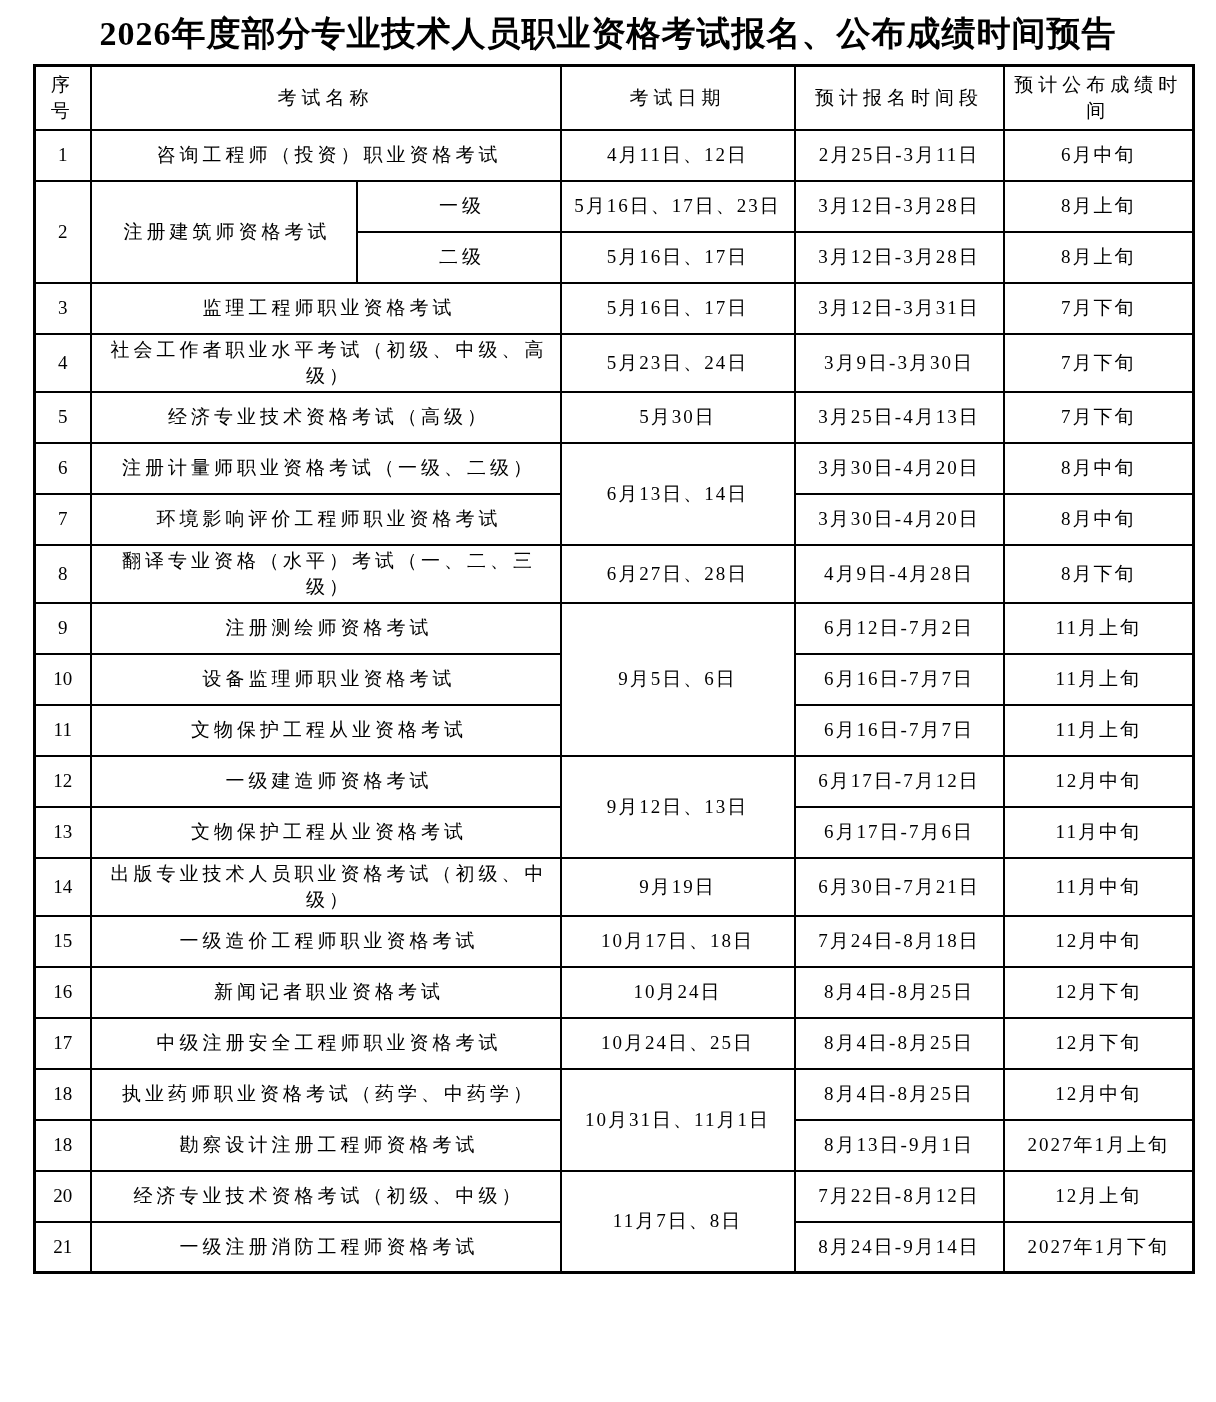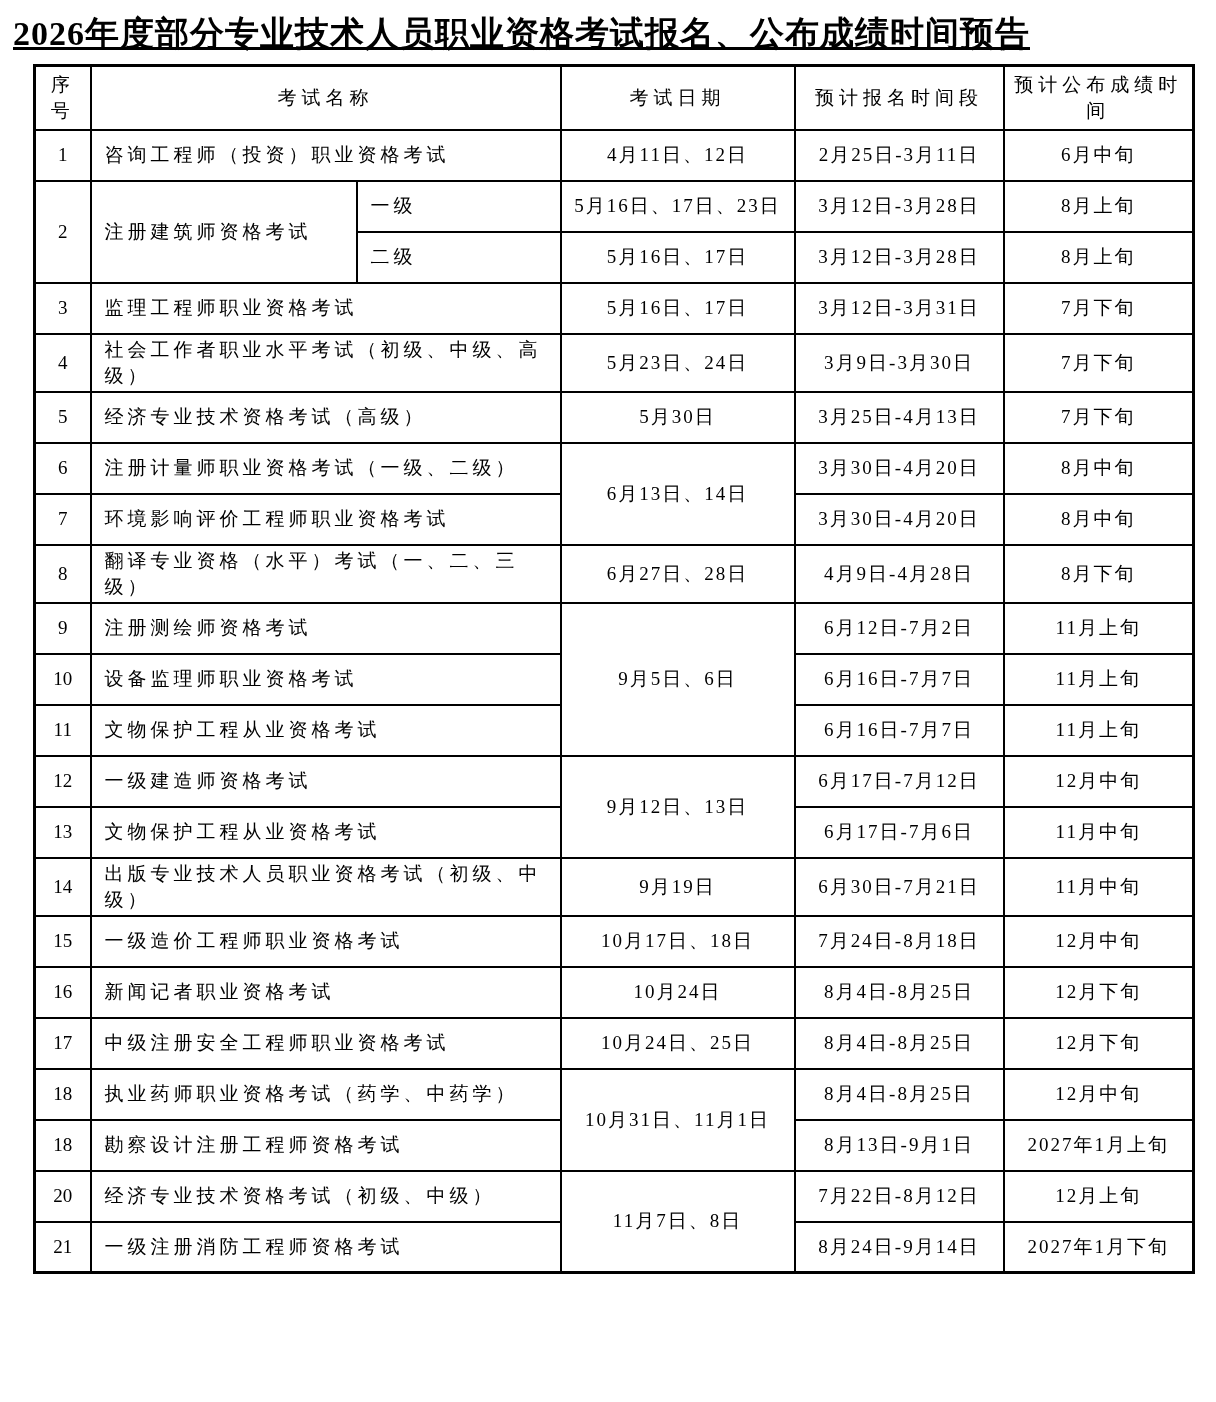--- a/index.html
+++ b/index.html
@@ -10,27 +10,26 @@
     color: #000000;
     font-family: "Liberation Serif", "DejaVu Serif", serif;
   }
   .page {
     width: 1216px;
     min-height: 1402px;
     box-sizing: border-box;
     padding-top: 12px;
   }
   .title {
-    text-align: left;
+    text-align: center;
     font-size: 34px;
     font-weight: bold;
     letter-spacing: 1px;
-    margin: 0 0 8px 13px;
+    margin: 0 0 8px 0;
     line-height: 1.3;
-    text-decoration: underline;
   }
   .note {
     text-align: center;
     color: #ff0000;
     font-size: 19px;
     letter-spacing: 0.5px;
     margin: 0 0 15px 0;
     line-height: 1.2;
   }
   table.exam-table {
@@ -53,21 +52,21 @@
   .exam-table th {
     height: 64px;
     font-weight: normal;
     letter-spacing: 5px;
   }
   .exam-table td {
     height: 51px;
     letter-spacing: 2px;
   }
   .exam-table td.left {
-    text-align: left;
+    text-align: center;
     padding-left: 13px;
     letter-spacing: 4px;
   }
   .exam-table td.num {
     letter-spacing: 0;
   }
 </style>
 </head>
 <body>
 

